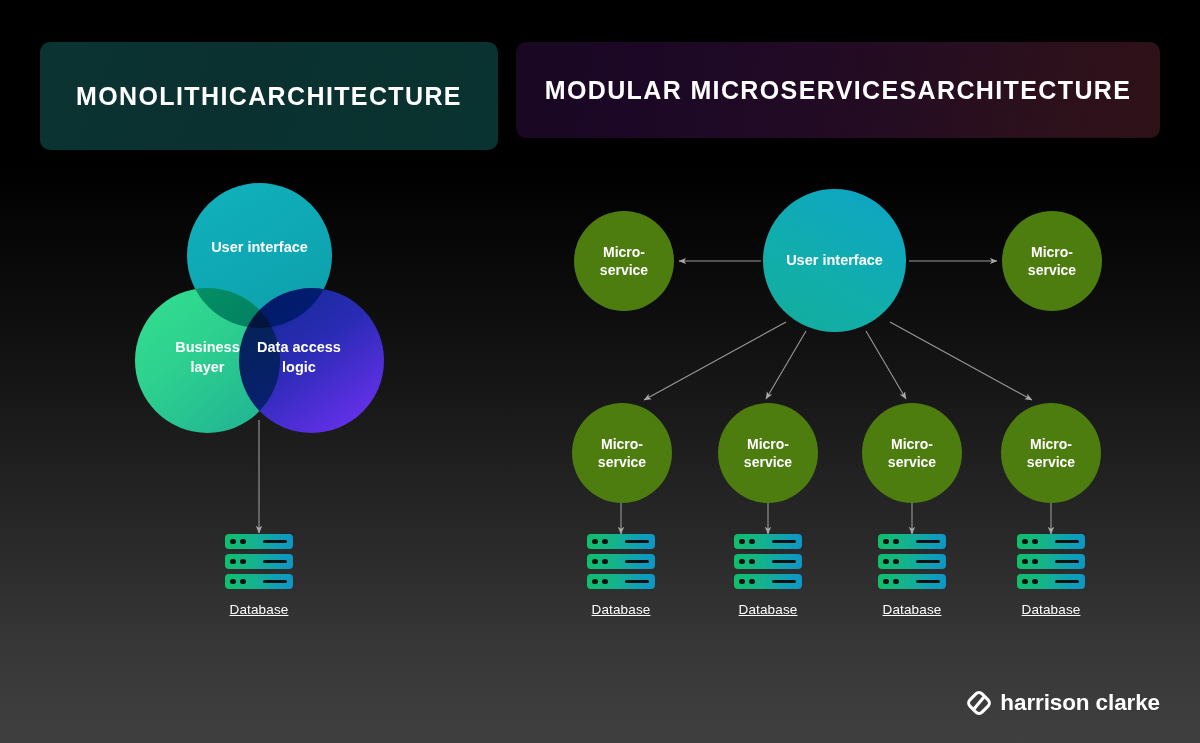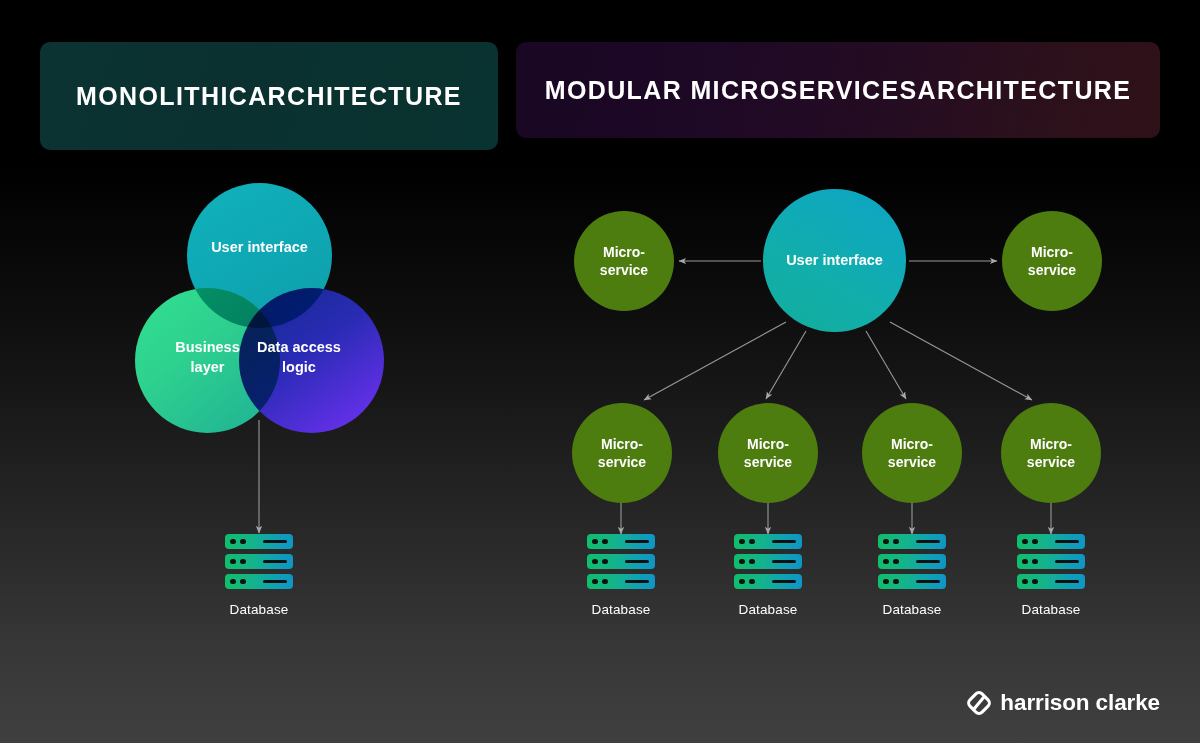--- a/index.html
+++ b/index.html
@@ -119,21 +119,21 @@
     font-size: 14px;
   }
   #node-ui-center {
     width: 143px; height: 143px;
     left: 763px; top: 189px;
     background: linear-gradient(30deg, #14ad9b 0%, #11aeab 40%, #0fa9bb 72%, #0ea3c4 100%);
     font-size: 14.5px;
   }
 
   
-  .db-group { position: absolute; width: 110px; text-align: center; }
+  .db-group { position: absolute; width: 110px; text-align: center; text-decoration: underline; }
   .db-icon {
     width: 68px; height: 55px;
     margin: 0 auto;
     display: flex;
     flex-direction: column;
     justify-content: space-between;
   }
   .db-bar {
     height: 15px;
     border-radius: 4px;

